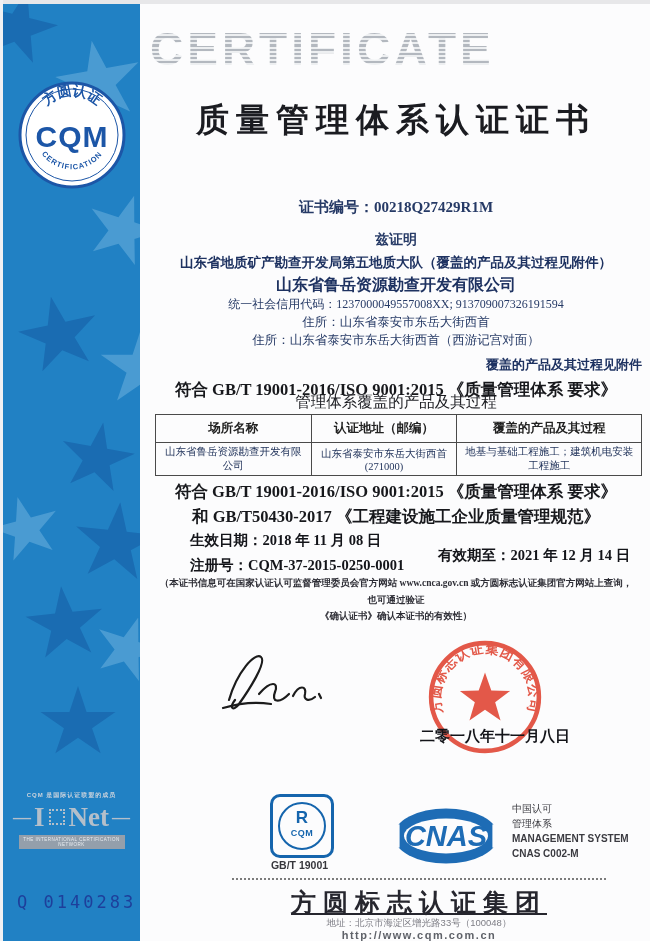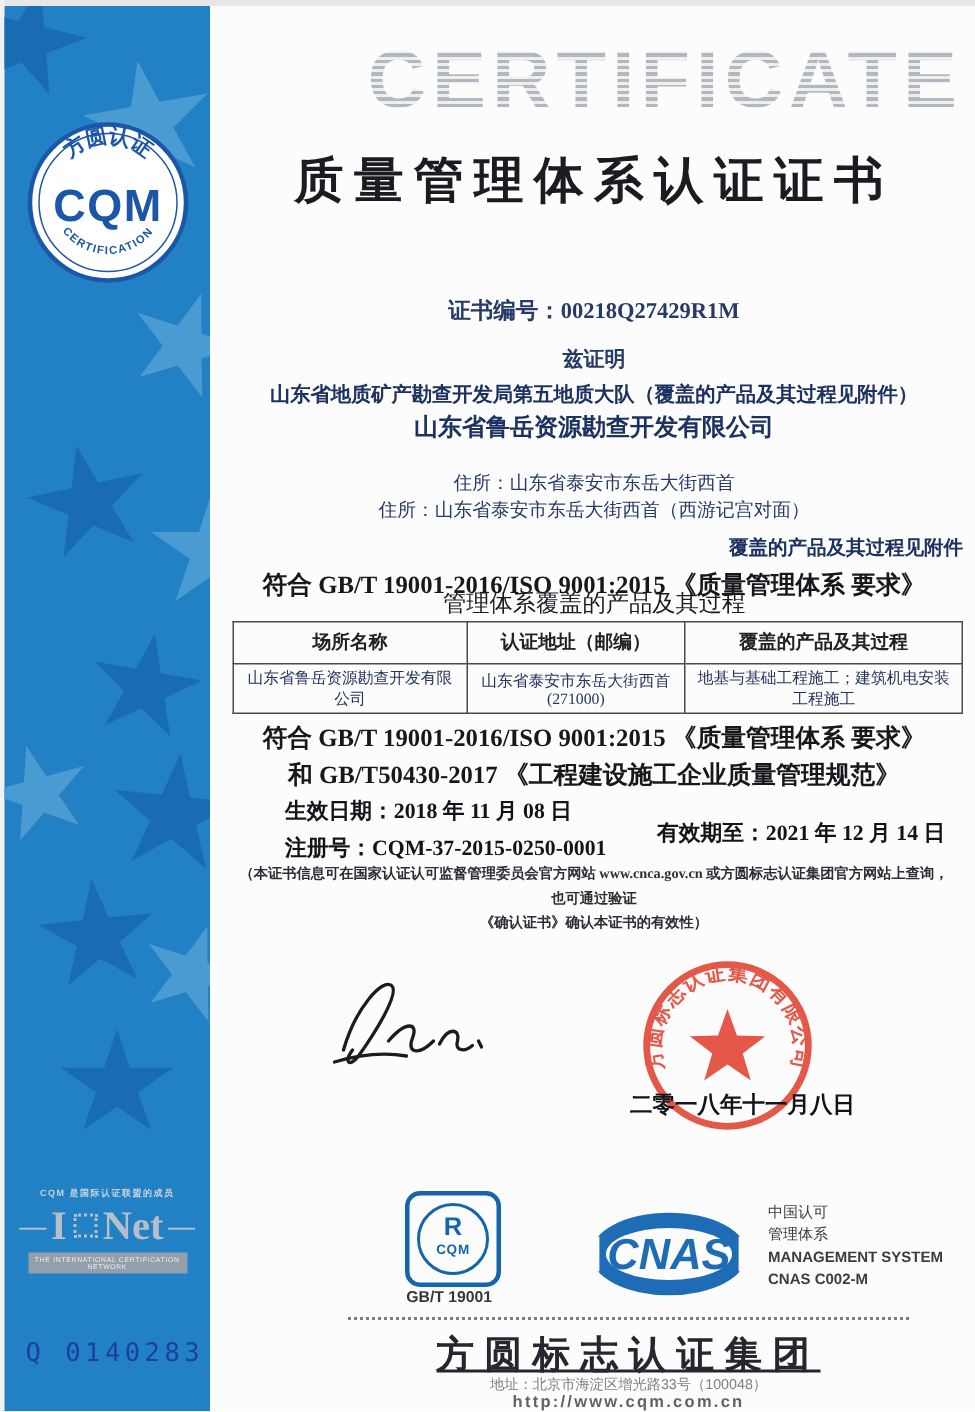--- a/index.html
+++ b/index.html
@@ -23,22 +23,22 @@
   .iqnet-name{margin-top:2px;font-family:"Liberation Serif","DejaVu Serif",serif;font-weight:bold;
               font-size:27px;color:#b4bfca;line-height:30px;display:flex;align-items:center;justify-content:center;gap:3px;}
   .iqnet-dash{font-size:18px;color:#b4bfca;}
   .iqnet-q{display:inline-block;width:12px;height:12px;border:2px dotted #b4bfca;margin:0 1px;}
   .iqnet-tag{margin:3px auto 0;width:106px;background:#949fab;color:#e9edf1;font-family:"Liberation Sans","DejaVu Sans",sans-serif;
              font-size:4.5px;letter-spacing:.5px;padding:2px 0;}
   .serial{position:absolute;left:14px;top:888px;z-index:3;font-family:"DejaVu Sans Mono","Liberation Mono",monospace;
           font-size:17px;letter-spacing:3px;color:#1e3f9b;}
 
   
-  .watermark{position:absolute;left:150px;top:22px;width:492px;text-align:right;
-             font-family:"Liberation Sans","DejaVu Sans",sans-serif;font-weight:bold;font-size:54px;letter-spacing:4px;
+  .watermark{position:absolute;left:150px;top:22px;width:492px;text-align:left;
+             font-family:"Liberation Sans","DejaVu Sans",sans-serif;font-weight:bold;font-size:46px;letter-spacing:4px;
              background:repeating-linear-gradient(0deg,#b3b8bf 0 2.2px,#edeff1 2.2px 4.2px);
              -webkit-background-clip:text;background-clip:text;color:transparent;}
   .cert-title{position:absolute;left:150px;top:98px;width:492px;text-align:center;
               font-family:"Liberation Sans","DejaVu Sans",sans-serif;font-weight:800;font-size:33px;letter-spacing:7px;color:#1b1c21;}
   .cert-no{position:absolute;left:150px;top:198px;width:492px;text-align:center;font-size:15px;font-weight:600;color:#263a66;}
   .declare{position:absolute;left:150px;top:231px;width:492px;text-align:center;font-size:14px;font-weight:600;color:#263a66;}
   .org1{position:absolute;left:150px;top:254px;width:492px;text-align:center;font-size:13.5px;font-weight:bold;color:#1e3261;}
   .org2{position:absolute;left:150px;top:275px;width:492px;text-align:center;font-size:16px;font-weight:bold;color:#1e3261;}
   .credit{position:absolute;left:150px;top:296px;width:492px;text-align:center;font-size:12px;color:#263a66;}
   .addr1{position:absolute;left:150px;top:314px;width:492px;text-align:center;font-size:12.5px;color:#263a66;}
@@ -134,20 +134,21 @@
   <div class="watermark">CERTIFICATE</div>
   <div class="cert-title">质量管理体系认证证书</div>
 
   <div class="cert-no">
     <span>证书编号：</span><span>00218Q27429R1M</span>
   </div>
 
   <div class="declare">兹证明</div>
   <div class="org1">山东省地质矿产勘查开发局第五地质大队（覆盖的产品及其过程见附件）</div>
   <div class="org2">山东省鲁岳资源勘查开发有限公司</div>
+  <div class="credit">统一社会信用代码：1237000049557008XX; 913709007326191594</div>
   <div class="addr1">住所：山东省泰安市东岳大街西首</div>
   <div class="addr2">住所：山东省泰安市东岳大街西首（西游记宫对面）</div>
   <div class="attach">覆盖的产品及其过程见附件</div>
 
   <div class="std std1">符合 GB/T 19001-2016/ISO 9001:2015 《质量管理体系  要求》</div>
   <div class="table-title">管理体系覆盖的产品及其过程</div>
 
   <table class="cov-table">
     <colgroup>
         <col style="width:32%">

